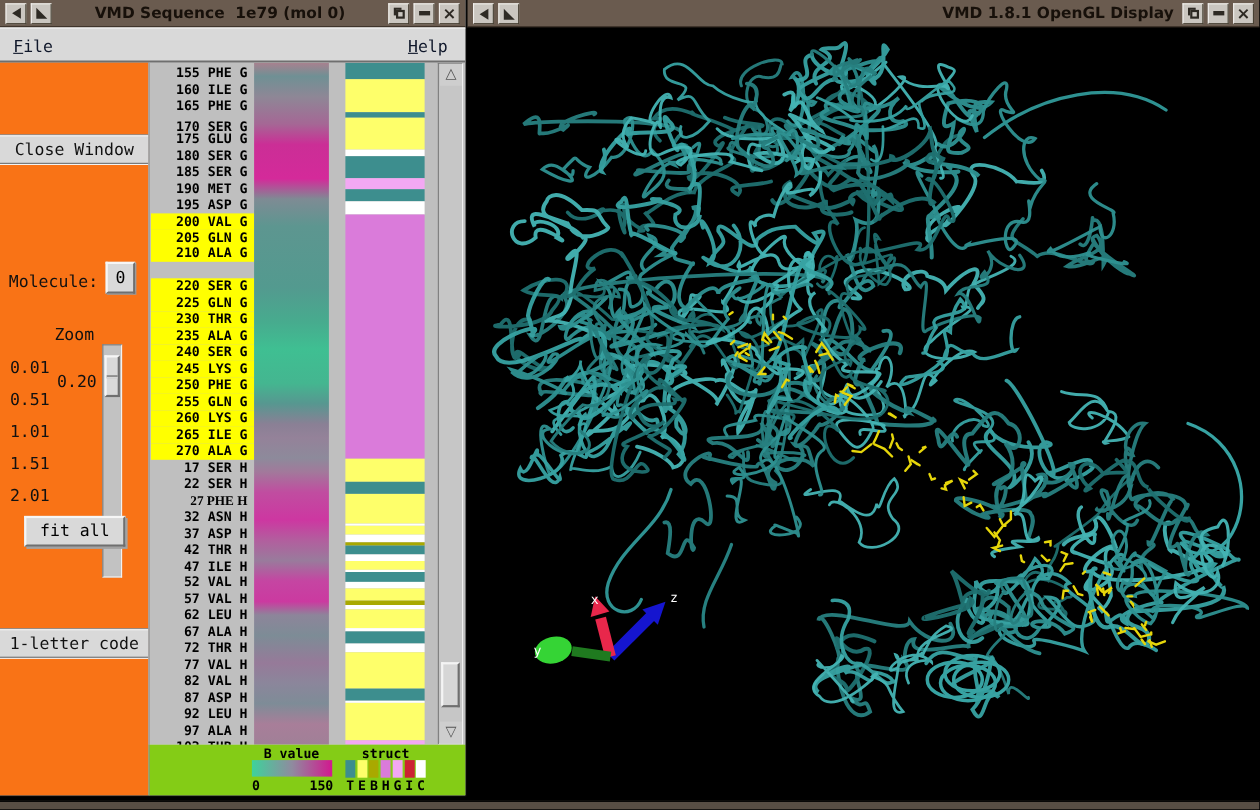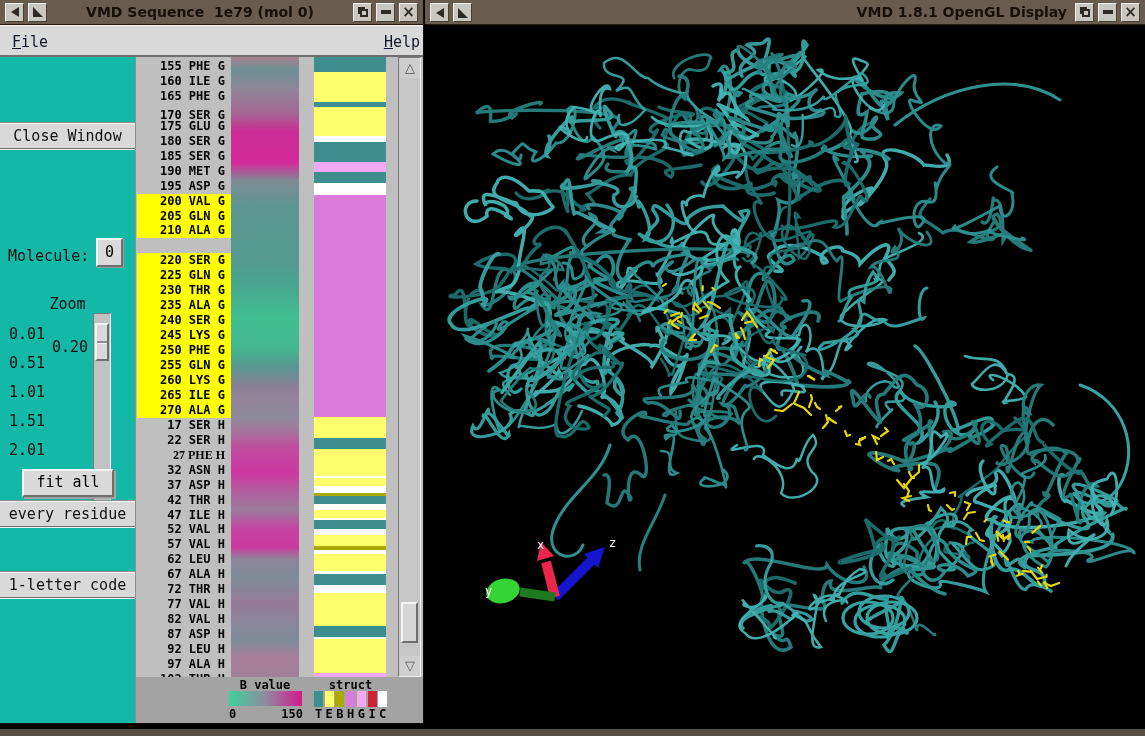--- a/index.html
+++ b/index.html
@@ -23,23 +23,23 @@
   .tbtn .ico-close{font:bold 15px "DejaVu Sans",sans-serif;color:#2e2a24;line-height:10px;}
   .title-text{font:bold 14px "DejaVu Sans",sans-serif;color:#17100a;white-space:pre;}
 
   
   #seqwin{left:0;top:0;width:423px;height:723px;background:#d9d9d9;box-shadow:0 0 0 1px #101010;}
   #menubar{position:absolute;left:0;top:25px;width:423px;height:32px;background:#d9d9d9;box-sizing:border-box;
            border-top:1px solid #f4f4f4;border-bottom:2px solid #6f6f6f;}
   .menu-item{position:absolute;top:7px;font:15px "DejaVu Sans Mono",monospace;color:#0f172a;}
   .menu-item::first-letter{text-decoration:underline;}
   #menu-file{left:12px;}
-  #menu-help{right:3px;}
-
-  #panel{position:absolute;left:0;top:57px;width:135px;height:666px;background:#14b8a6;}
+  #menu-help{right:16px;}
+
+  #panel{position:absolute;left:0;top:57px;width:135px;height:666px;background:#f97316;}
   .flatbar{position:absolute;left:0;width:135px;height:26px;background:#d9d9d9;box-sizing:border-box;
            border-top:1px solid #f6f6f6;border-bottom:1px solid #6f6f6f;
            box-shadow:0 -1px 0 #8d8d8d,0 1px 0 #f2f2f2;
            font:15px "DejaVu Sans Mono",monospace;color:#111;text-align:center;line-height:25px;}
   #btn-close{top:66px;}
   #lbl-molecule{position:absolute;left:8px;top:190px;font:15px "DejaVu Sans Mono",monospace;color:#111;}
   #btn-molecule{position:absolute;left:96px;top:181px;width:27px;height:29px;background:#d9d9d9;
            border-top:2px solid #f6f6f6;border-left:2px solid #f6f6f6;
            border-bottom:2px solid #6f6f6f;border-right:2px solid #6f6f6f;box-sizing:border-box;
            font:15px "DejaVu Sans Mono",monospace;text-align:center;line-height:24px;box-shadow:1px 1px 0 #9a9a9a;}
@@ -68,21 +68,21 @@
   .sband{width:72px;}
   #scrollbar{position:absolute;left:262px;top:0;width:23px;height:620px;background:#c6c6c6;box-sizing:border-box;
             border-top:1px solid #7a7a7a;border-left:1px solid #7a7a7a;border-bottom:1px solid #f0f0f0;border-right:1px solid #f0f0f0;}
   .sarrow{position:absolute;left:1px;width:20px;height:20px;background:#cecece;color:#555;
           font:13px "DejaVu Sans",sans-serif;text-align:center;line-height:20px;}
   #sarrow-up{top:0;}
   #sarrow-down{bottom:0;}
   #sthumb{position:absolute;left:2px;top:544px;width:17px;height:41px;background:#d6d6d6;box-sizing:border-box;
           border-top:2px solid #f4f4f4;border-left:2px solid #f4f4f4;border-bottom:2px solid #6f6f6f;border-right:2px solid #6f6f6f;}
 
-  #legend{position:absolute;left:135px;top:677px;width:288px;height:46px;background:#a3a3a3;
+  #legend{position:absolute;left:135px;top:677px;width:288px;height:46px;background:#84cc16;
           border-left:1px solid #8e8e8e;box-sizing:border-box;}
   .leg-title{position:absolute;top:1px;font:bold 12px "DejaVu Sans Mono",monospace;color:#000;text-align:center;}
   #leg-btitle{left:92px;width:74px;}
   #leg-stitle{left:177px;width:75px;}
   #leg-bar{position:absolute;left:93px;top:14px;width:73px;height:15px;}
   .leg-num{position:absolute;top:30px;font:bold 12px "DejaVu Sans Mono",monospace;color:#000;}
   #leg-min{left:93px;}
   #leg-max{left:135px;width:32px;text-align:right;}
   .skey{position:absolute;top:14px;width:9px;height:16px;}
   .skey-letter{position:absolute;top:30px;width:11px;text-align:center;font:bold 12px "DejaVu Sans Mono",monospace;color:#000;}
@@ -136,21 +136,20 @@
     </div>
     <div id="zoom-ticks">
         <div class="ztick" style="top: 268px;">0.01</div>
         <div class="ztick" style="top: 297px;">0.51</div>
         <div class="ztick" style="top: 326px;">1.01</div>
         <div class="ztick" style="top: 355px;">1.51</div>
         <div class="ztick" style="top: 384px;">2.01</div>
       </div>
     <div id="zoom-value">0.20</div>
     <div id="btn-fitall">fit all</div>
-    <div class="flatbar" id="btn-every">every residue</div>
     <div class="flatbar" id="btn-oneletter">1-letter code</div>
   </div>
 
   <div id="listarea">
     <div id="rows">
         <div class="seqrow" style="top: 2px;">155 PHE G</div>
         <div class="seqrow" style="top: 16.95px;">160 ILE G</div>
         <div class="seqrow" style="top: 31.9px;">165 PHE G</div>
         <div class="seqrow" style="top: 51px;">170 SER G</div>
         <div class="seqrow" style="top: 61.8px;">175 GLU G</div>

